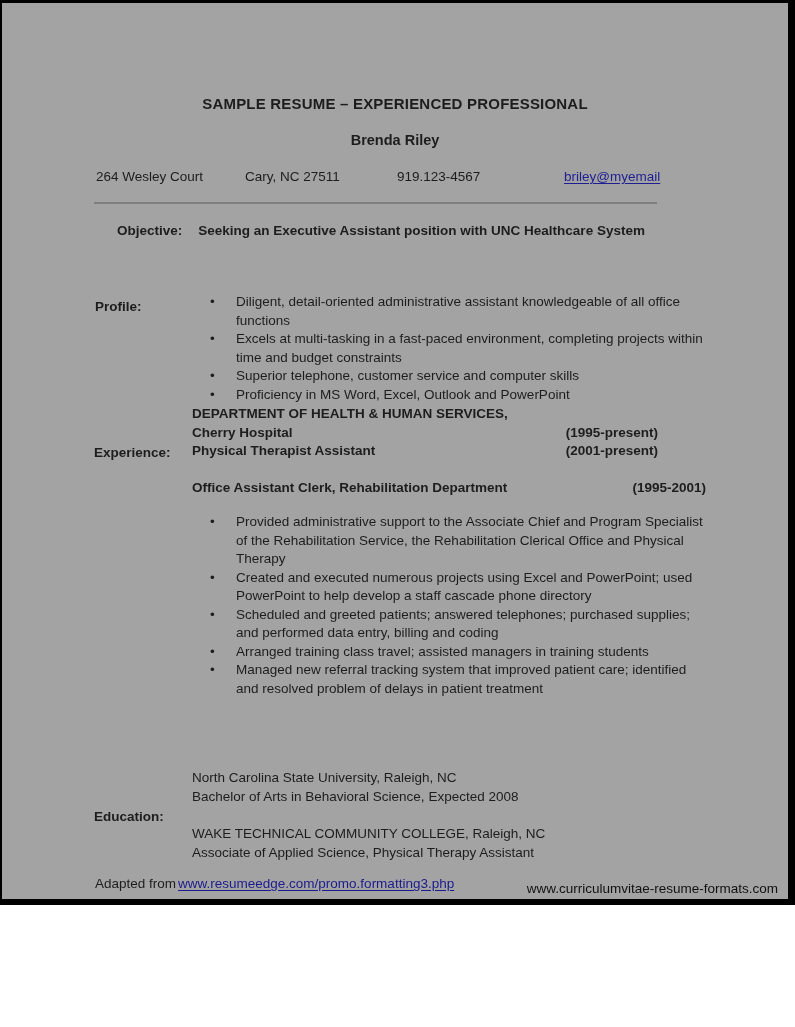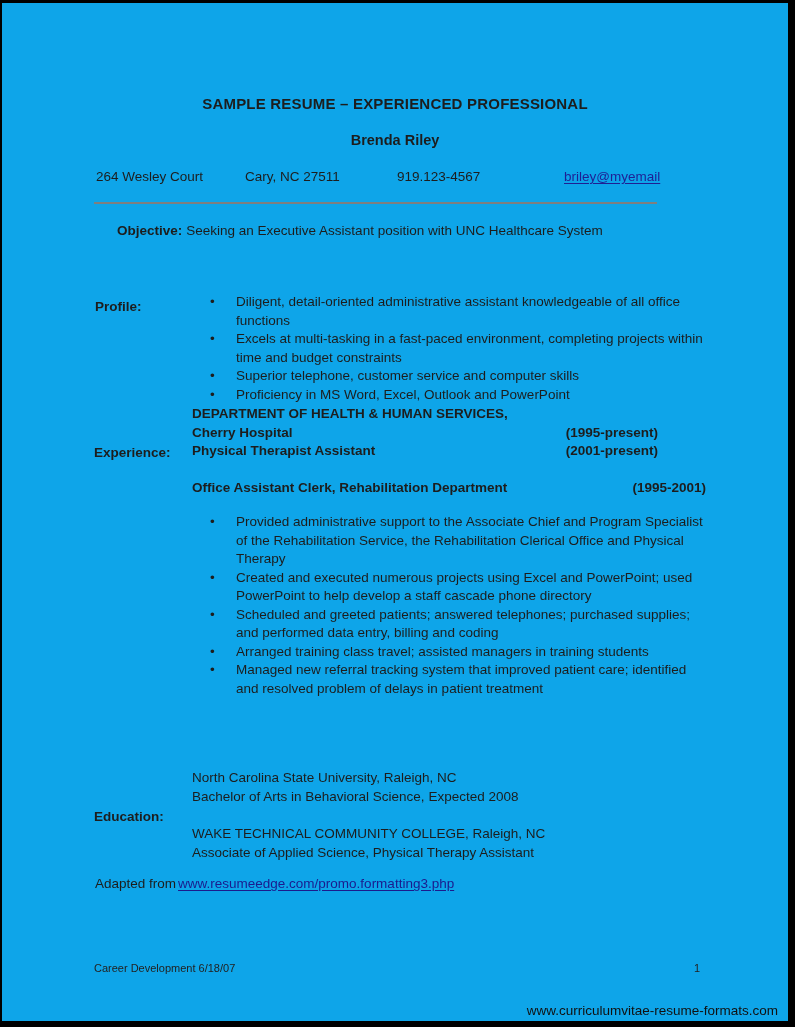--- a/index.html
+++ b/index.html
@@ -4,23 +4,23 @@
 <style>
   html,body { margin:0; padding:0; background:#ffffff; }
   body {
     width:795px; height:1027px;
     font-family:"Liberation Sans","DejaVu Sans",sans-serif;
     color:#1d1d1d;
     -webkit-font-smoothing:antialiased;
   }
   .page {
     position:relative;
-    width:795px; height:1027px;
+    width:795px; height:905px;
     box-sizing:border-box;
-    background:#0ea5e9;
+    background:#a3a3a3;
     border-top:3px solid #000;
     border-left:2px solid #000;
     border-right:7px solid #000;
     border-bottom:6px solid #000;
     overflow:hidden;
   }
   .abs { position:absolute; }
   .b { font-weight:700; }
   .navy { color:#1f1f94; text-decoration:underline; text-underline-offset:2px; }
 
@@ -38,21 +38,21 @@
   .contact { top:166px; left:0; width:100%; font-size:13.5px; }
   .contact span, .contact a { position:absolute; white-space:nowrap; top:0; }
   .c-address { left:94px; }
   .c-city    { left:243px; }
   .c-phone   { left:395px;text-align:center; }
   .c-email   { left:562px; }
 
   .rule { top:199px; left:92px; width:563px; height:2px; background:#7f7f7f; }
 
   .objective { top:220px; left:115px; font-size:13.5px; white-space:nowrap; }
-  .objective .txt { margin-left:4px; }
+  .objective .txt { margin-left:16px;font-weight:bold; }
 
   .sec-label { font-size:13.5px; font-weight:700; white-space:nowrap;margin-top:40px; }
   .lbl-profile    { top:256px; left:93px; }
   .lbl-experience { top:402px; left:92px; }
   .lbl-education  { top:766px; left:92px; }
 
   ul.bullets {
     list-style:none; margin:16px; padding:0;
     width:500px; font-size:13.5px; line-height:18.5px;
   }

